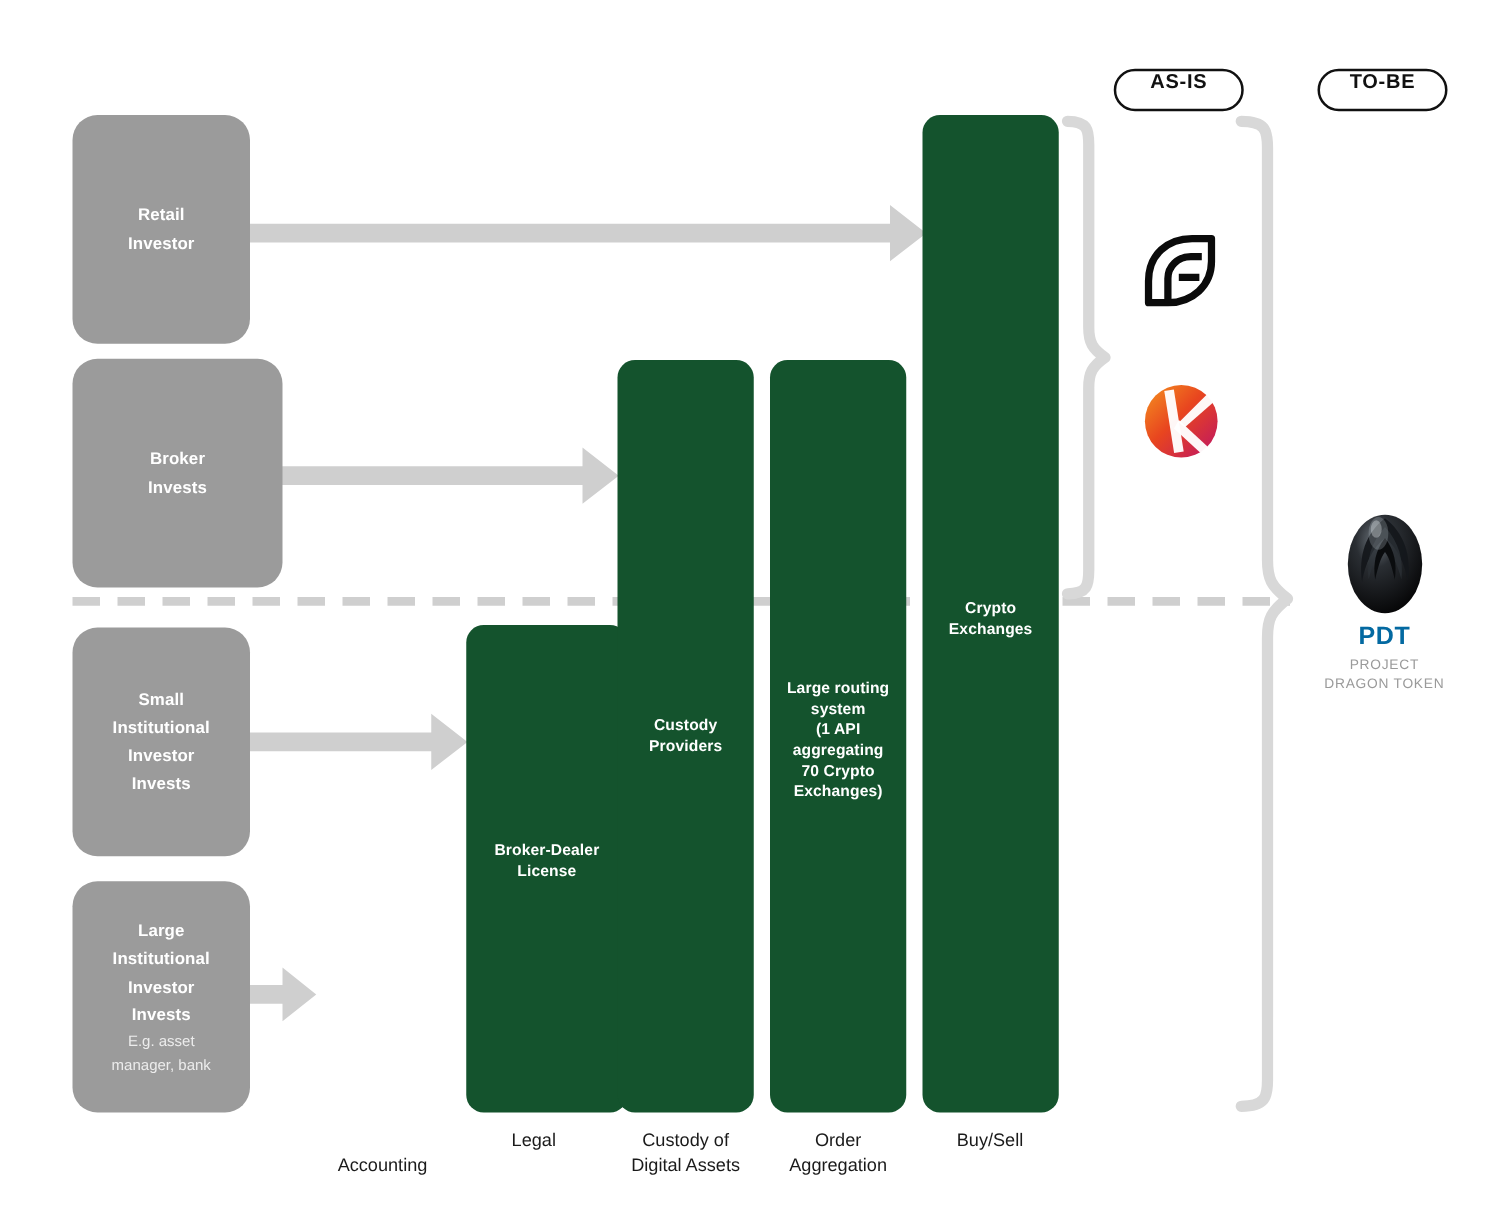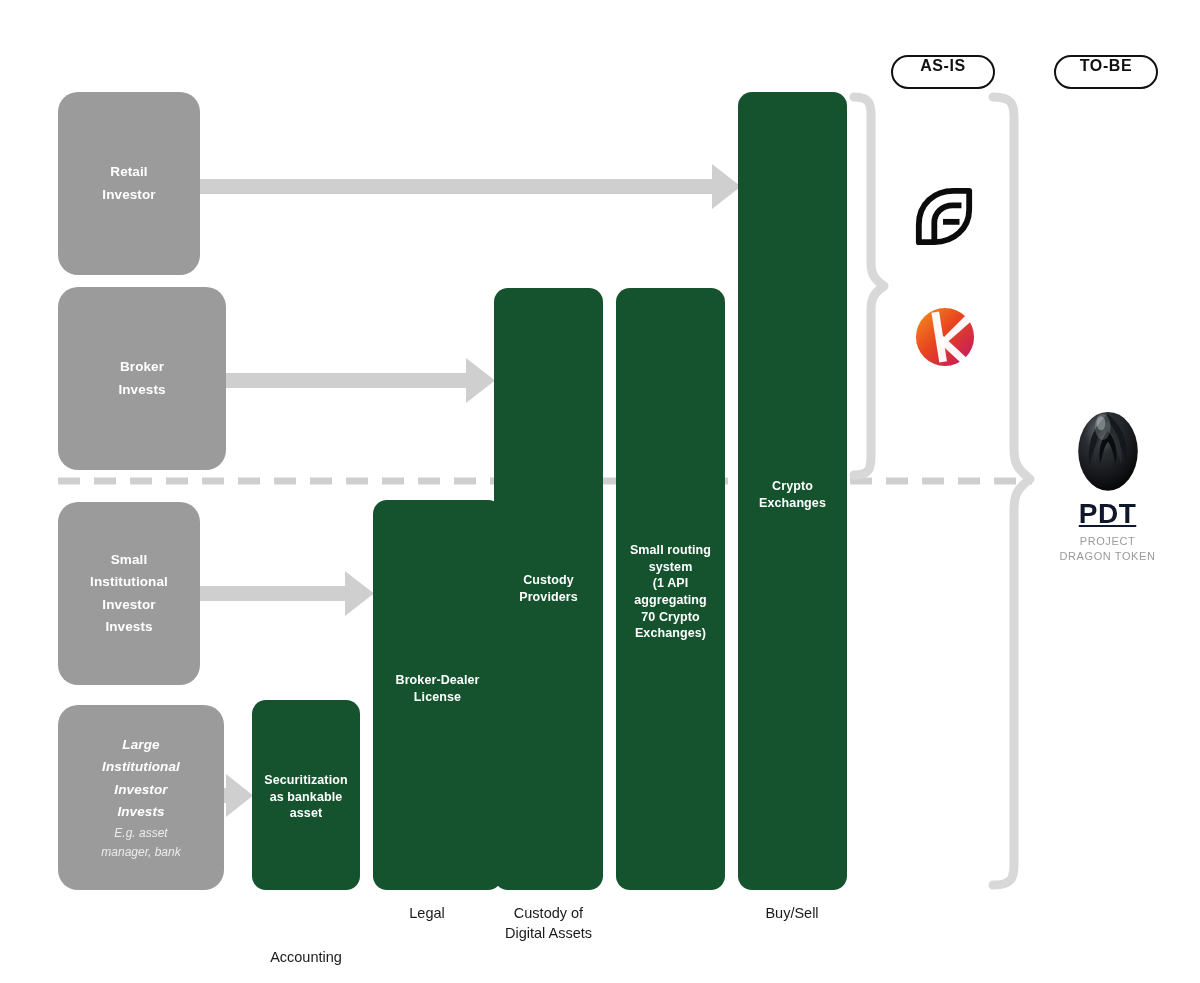--- a/index.html
+++ b/index.html
@@ -93,26 +93,25 @@
 
   
   #pdt-block {
     position: absolute;
     left: 1030px;
     top: 400px;
     width: 155px;
     text-align: center;
   }
   #pdt-name {
-    font-size: 28px;
+    font-size: 20px;
     font-weight: bold;
-    color: #0f172a;
+    color: #0369a1;
     letter-spacing: 0.5px;
     margin-top: 6px;
-    text-decoration: underline;
   }
   #pdt-sub {
     font-size: 11px;
     color: #9a9a9a;
     letter-spacing: 0.6px;
     line-height: 1.35;
     margin-top: 4px;
   }
 
   
@@ -200,37 +199,30 @@
     <div class="inv-title">Invests</div>
   </div>
 
   <div class="inv-box" style="left:58px; top:502px; width:142px; height:183px;">
     <div class="inv-title">Small</div>
     <div class="inv-title">Institutional</div>
     <div class="inv-title">Investor</div>
     <div class="inv-title">Invests</div>
   </div>
 
-  <div class="inv-box" style="left:58px; top:705px; width:166px; height:185px;font-style:italic;">
+  <div class="inv-box" style="left:58px; top:705px; width:142px; height:185px;">
     <div class="inv-title">Large</div>
     <div class="inv-title">Institutional</div>
     <div class="inv-title">Investor</div>
     <div class="inv-title">Invests</div>
     <div class="inv-sub">E.g. asset</div>
     <div class="inv-sub">manager, bank</div>
   </div>
 
-  <div class="pillar" style="left:252px; top:700px; width:108px; height:190px;">
-    <div class="pillar-label" style="top:72px;">
-      <div>Securitization</div>
-      <div>as bankable</div>
-      <div>asset</div>
-    </div>
-  </div>
-  <div class="axis-cap" style="left:242px; top:948px; width:128px;">
+  <div class="axis-cap" style="left:242px; top:924px; width:128px;">
     <div>Accounting</div>
   </div>
 
   <div class="pillar" style="left:373px; top:500px; width:129px; height:390px;">
     <div class="pillar-label" style="top:172px;">
       <div>Broker-Dealer</div>
       <div>License</div>
     </div>
   </div>
   <div class="axis-cap" style="left:363px; top:904px; width:128px;">
@@ -243,27 +235,31 @@
       <div>Providers</div>
     </div>
   </div>
   <div class="axis-cap" style="left:479px; top:904px; width:139px;">
     <div>Custody of</div>
     <div>Digital Assets</div>
   </div>
 
   <div class="pillar" style="left:616px; top:288px; width:109px; height:602px;">
     <div class="pillar-label" style="top:254px;">
-      <div>Small routing</div>
+      <div>Large routing</div>
       <div>system</div>
       <div>(1 API</div>
       <div>aggregating</div>
       <div>70 Crypto</div>
       <div>Exchanges)</div>
     </div>
+  </div>
+  <div class="axis-cap" style="left:601px; top:904px; width:139px;">
+    <div>Order</div>
+    <div>Aggregation</div>
   </div>
 
   <div class="pillar" style="left:738px; top:92px; width:109px; height:798px;">
     <div class="pillar-label" style="top:386px;">
       <div>Crypto</div>
       <div>Exchanges</div>
     </div>
   </div>
   <div class="axis-cap" style="left:728px; top:904px; width:128px;">
     <div>Buy/Sell</div>

